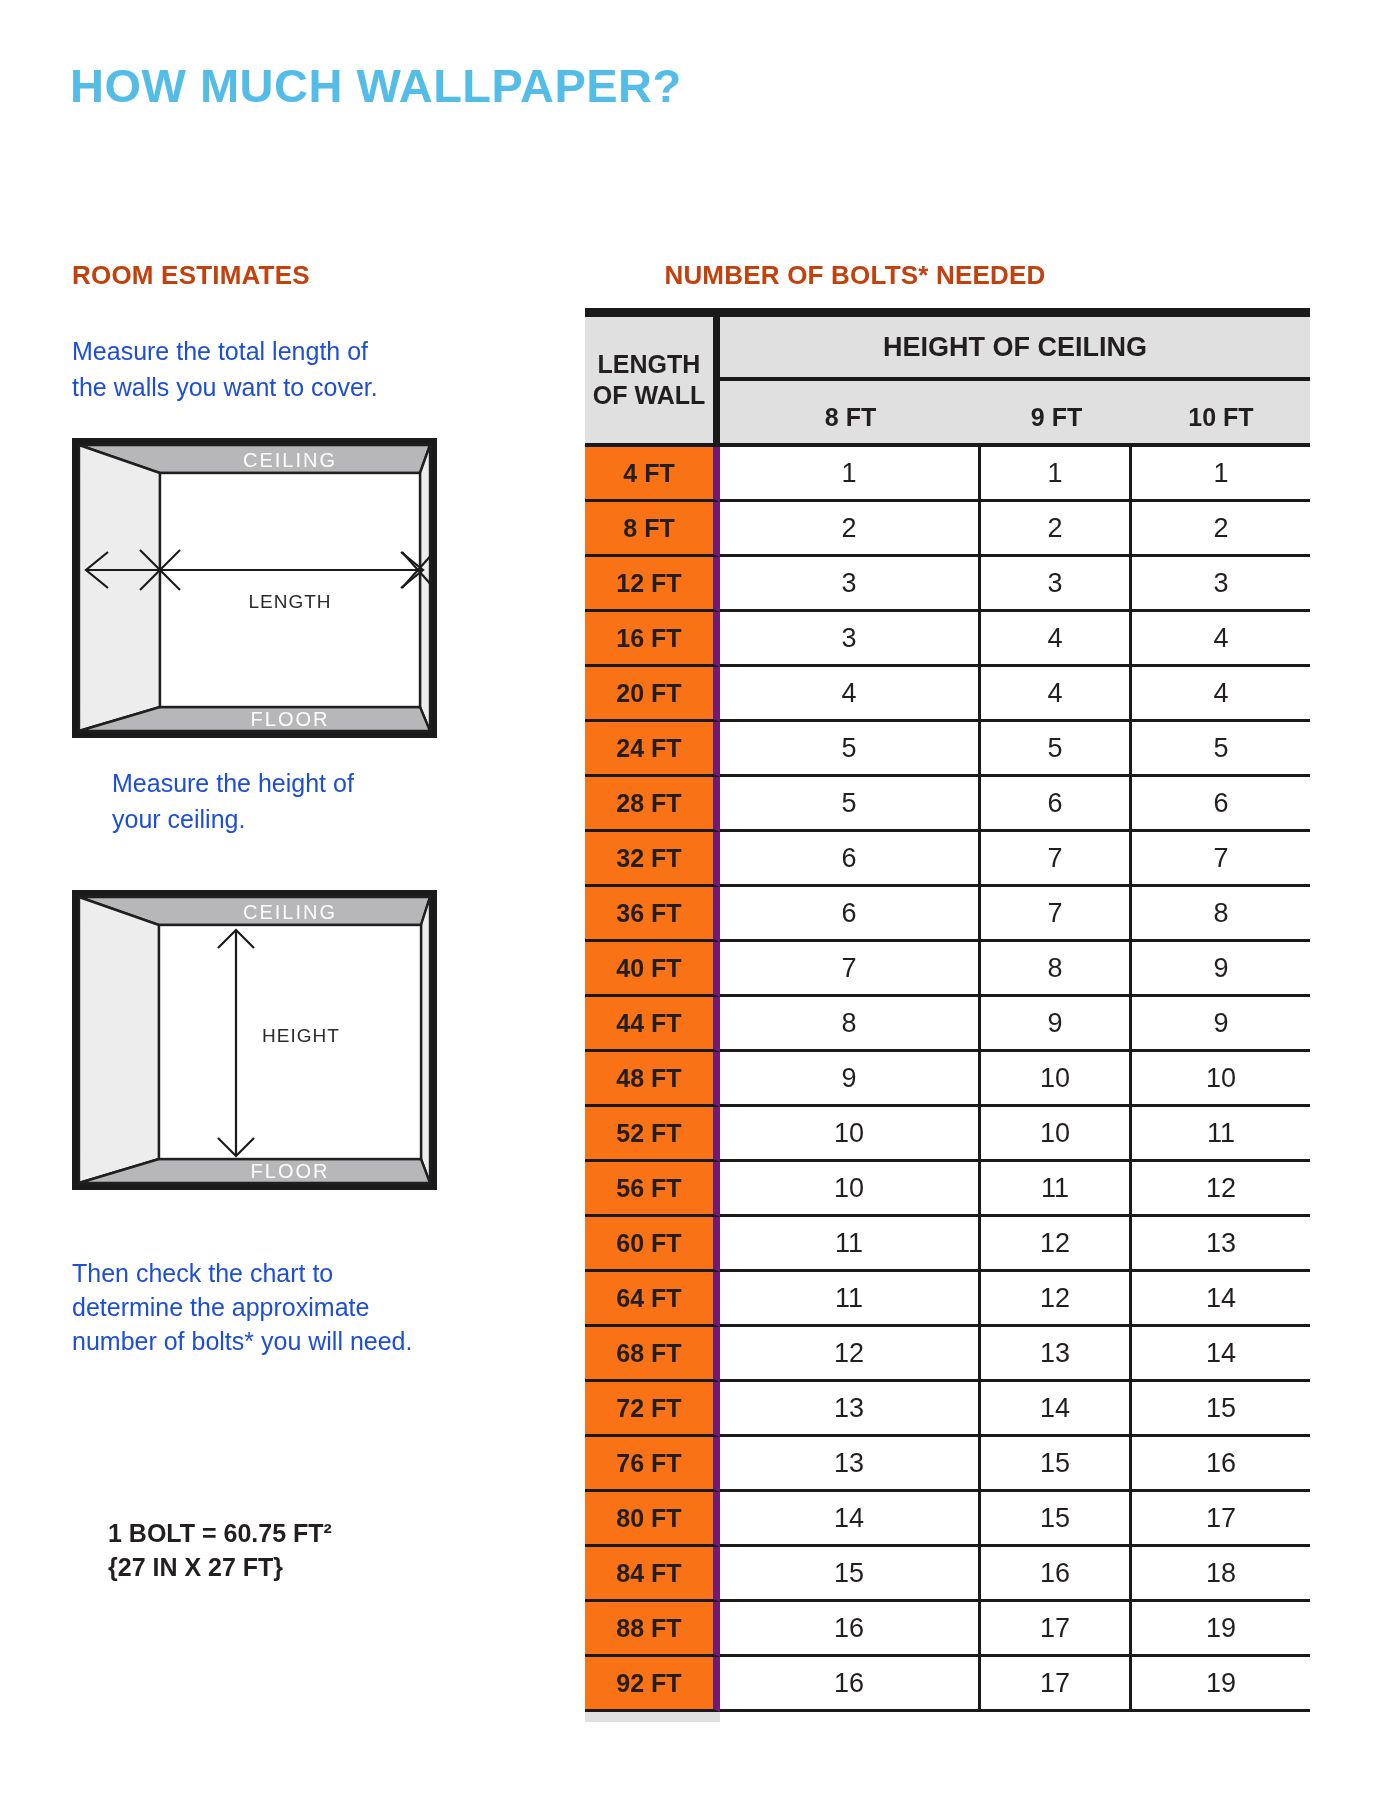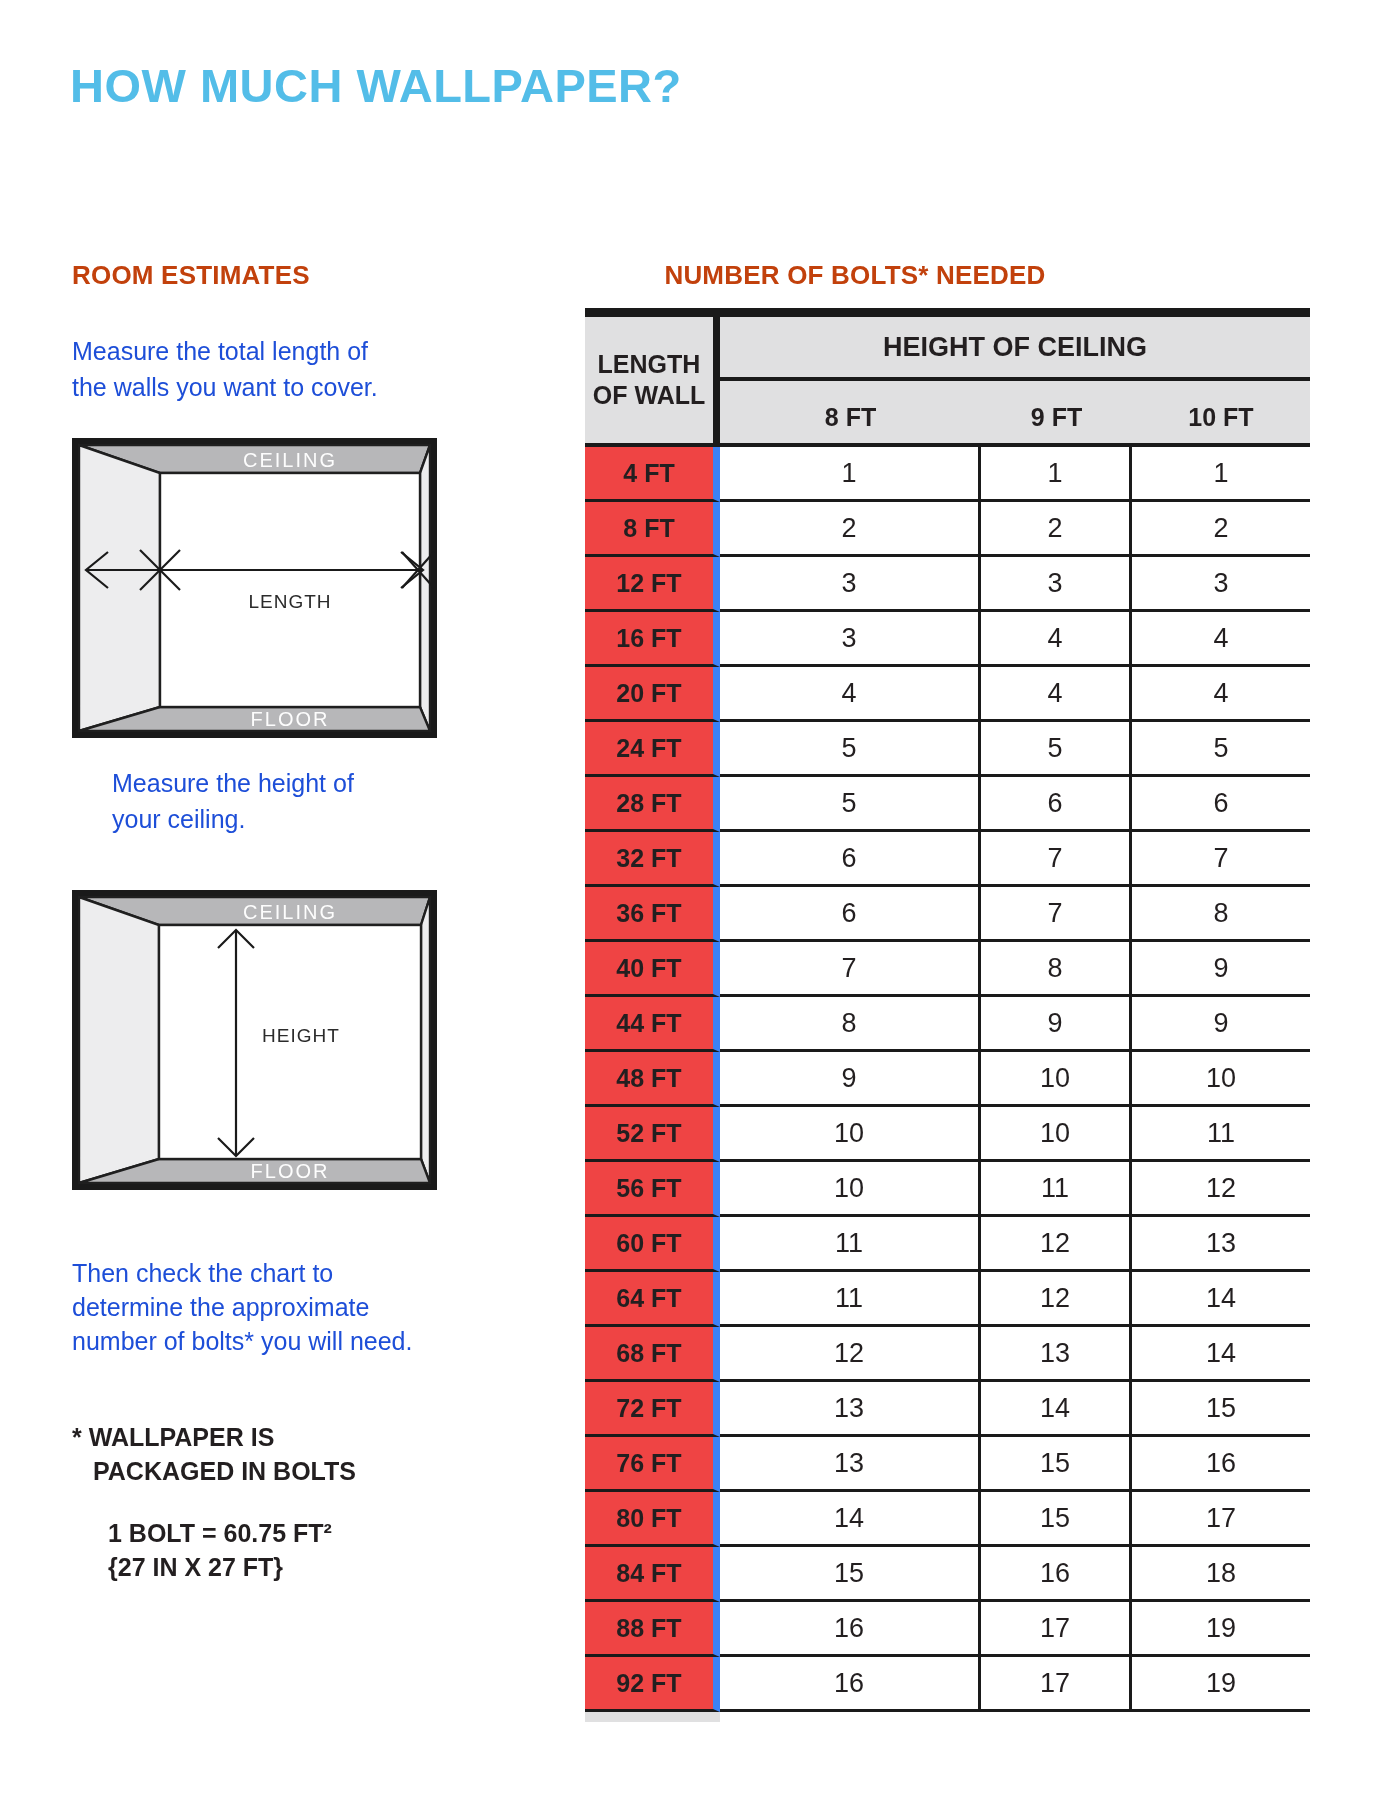--- a/index.html
+++ b/index.html
@@ -52,21 +52,21 @@
   .th-sub { height:51px; display:grid; grid-template-columns:261px 151px 178px; }
   .th-sub > div {
     display:flex; align-items:center; justify-content:center;
     font-size:25px; font-weight:bold;
   }
   .trow { display:grid; grid-template-columns:135px 261px 151px 178px; height:55px; }
   .trow .c {
     display:flex; align-items:center; justify-content:center;
     border-bottom:3px solid #1a1a1a;
   }
-  .c-label { background:#ef4444; border-right:7px solid #3b82f6; font-size:25px; font-weight:bold; }
+  .c-label { background:#f97316; border-right:7px solid #701a75; font-size:25px; font-weight:bold; }
   .c-val { background:#ffffff; font-size:27px; border-right:3px solid #1a1a1a; }
   .c-val:last-child { border-right:none; }
   .t-stub { width:135px; height:10px; background:#e0e0e1; }
 
   svg text { font-family:"Liberation Sans", sans-serif; }
   .svg-wall-label { fill:#fdfdfd; font-size:20px; letter-spacing:2px; }
   .svg-dim-label { fill:#2b2b2b; font-size:19px; letter-spacing:1px; }
 </style>
 </head>
 <body>
@@ -119,24 +119,20 @@
       <polyline points="146,58 164,40 182,58"></polyline>
       <polyline points="146,248 164,266 182,248"></polyline>
     </g>
     <text x="190" y="152" text-anchor="start" class="svg-dim-label">HEIGHT</text>
   </svg>
 
   <div class="abs para preline p-step3">Then check the chart to
 determine the approximate
 number of bolts* you will need.</div>
 
-  <div class="abs footnote">
-    <div>* WALLPAPER IS</div>
-    <div class="indent">PACKAGED IN BOLTS</div>
-  </div>
 
   <div class="abs boltinfo preline">1 BOLT = 60.75 FT²
 {27 IN X 27 FT}</div>
 
   <div class="abs bolt-table">
     <div class="thead">
       <div class="th-col1 preline">LENGTH
 OF WALL</div>
       <div class="th-right">
         <div class="th-group">HEIGHT OF CEILING</div>

